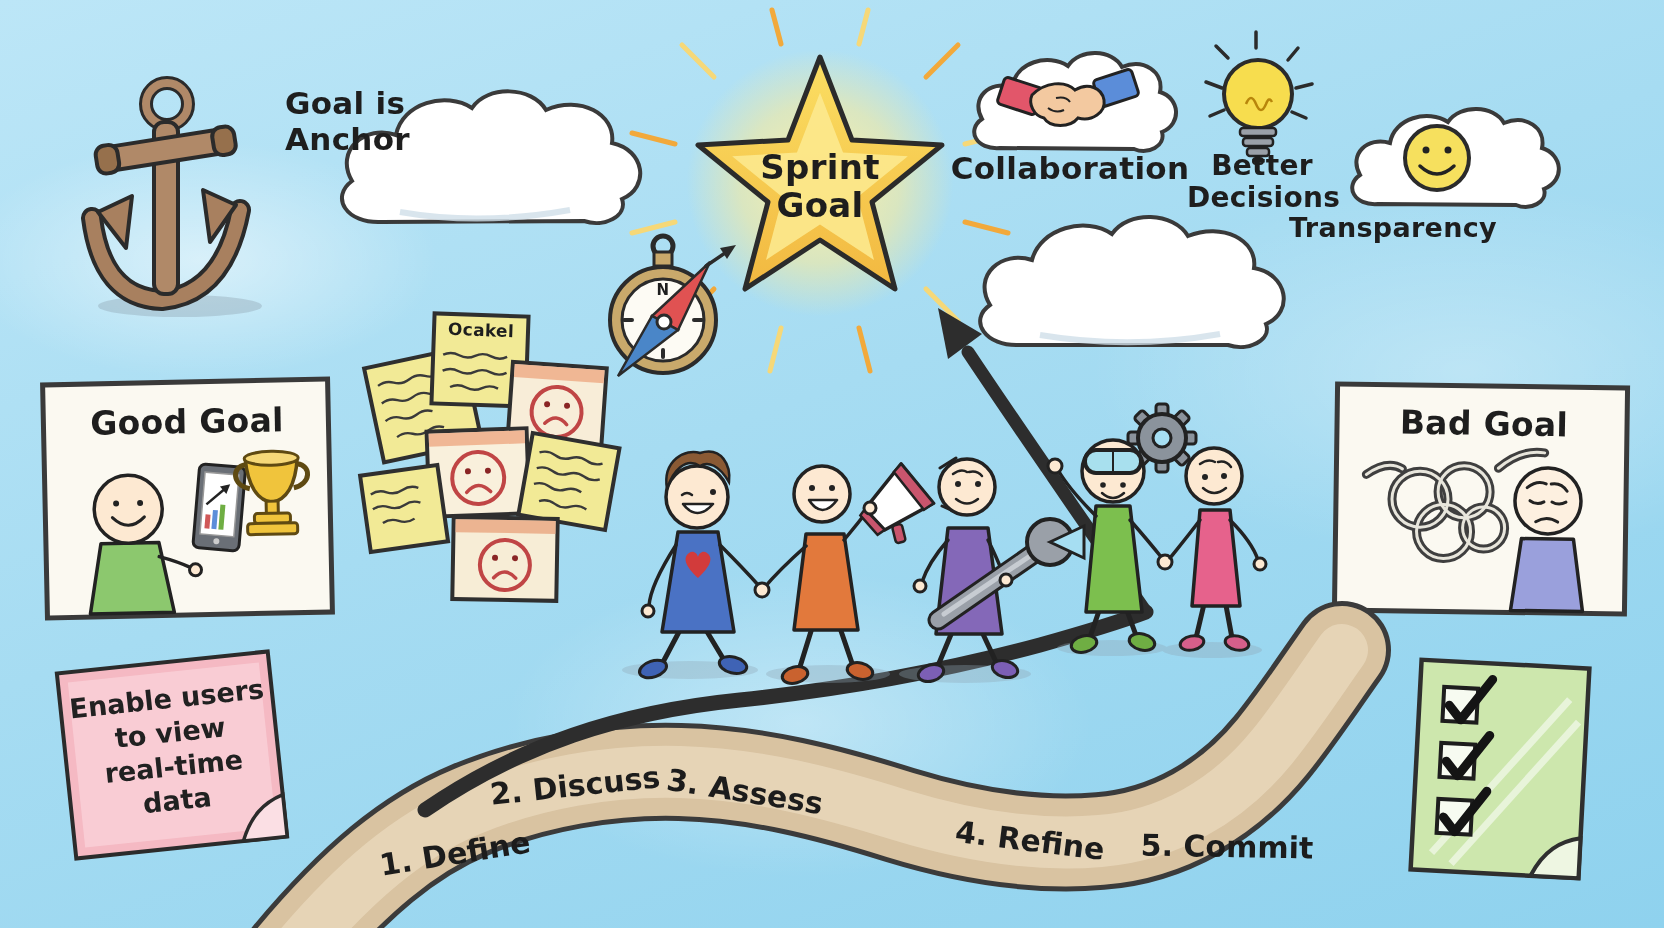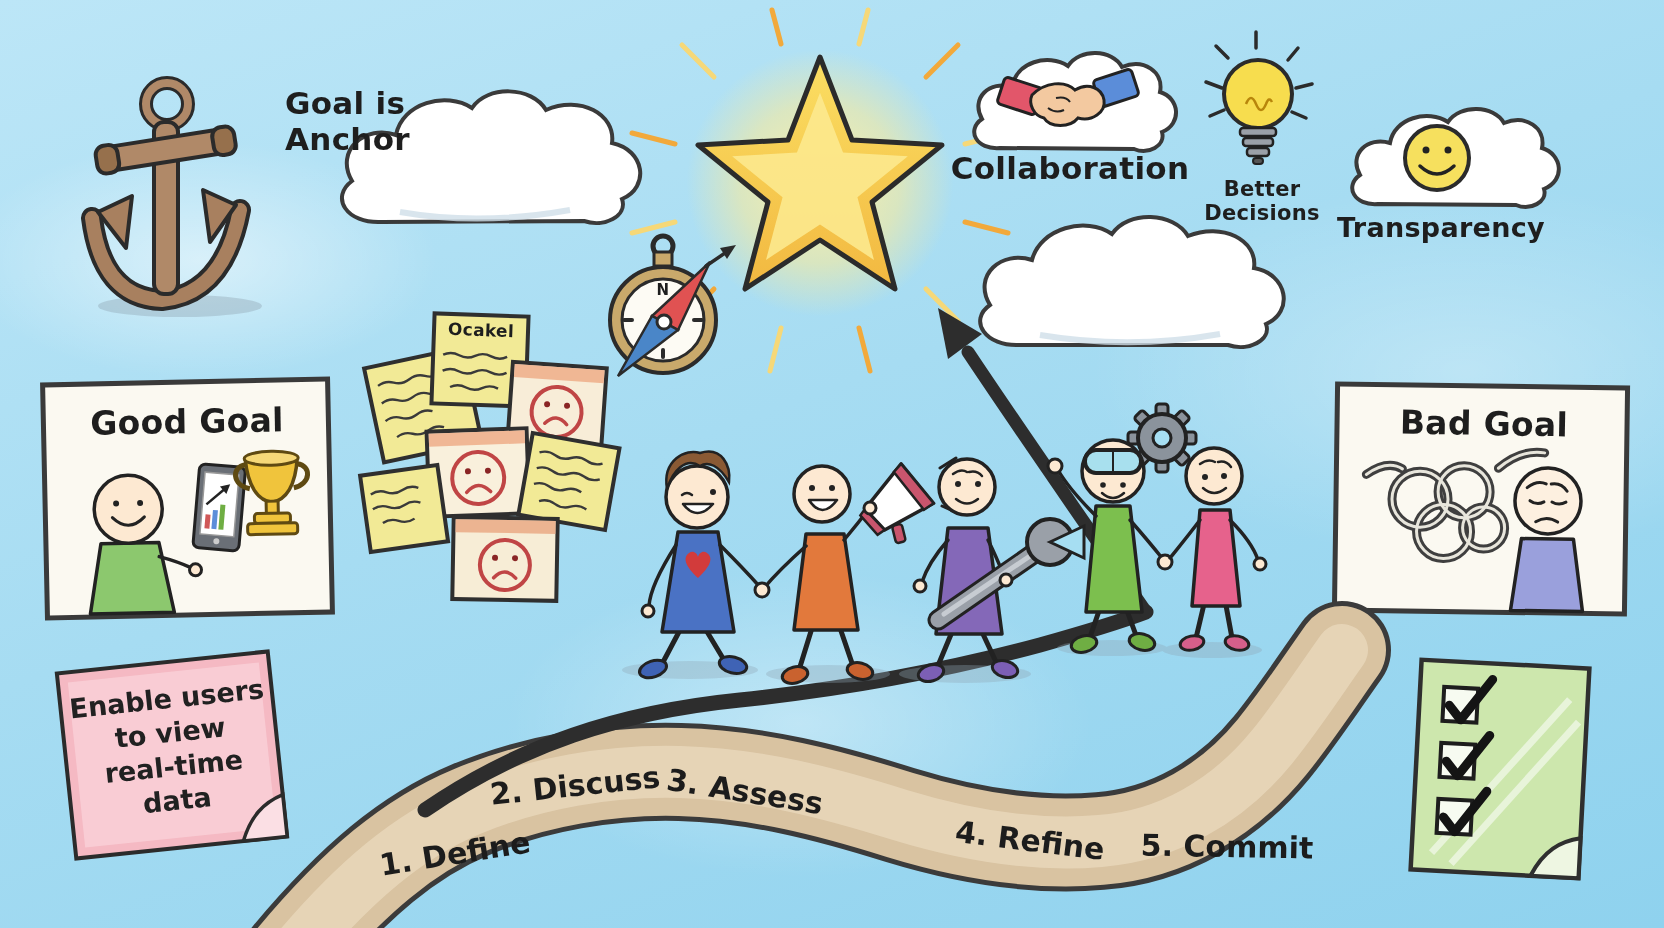--- a/index.html
+++ b/index.html
@@ -11,22 +11,22 @@
       radial-gradient(ellipse 420px 220px at 48% 78%, rgba(255,255,255,.35), rgba(255,255,255,0) 70%),
       radial-gradient(ellipse 520px 260px at 88% 40%, rgba(255,255,255,.30), rgba(255,255,255,0) 72%),
       linear-gradient(160deg,#bce6f7 0%,#a6dcf2 45%,#8fd2ee 100%);
   }
   #art{position:absolute;left:0;top:0;}
   .lbl{position:absolute;color:#1e1e1e;font-weight:bold;letter-spacing:.3px;}
   .nw{white-space:nowrap;}
   #goalAnchorLbl{left:238px;top:86px;width:140px;font-size:31px;line-height:1.15;margin-left:47px;}
   #sprintGoalLbl{left:740px;top:148px;width:160px;font-size:34px;line-height:1.12;text-align:center;}
   #collabLbl{left:1070px;top:150px;font-size:31px;transform:translateX(-50%);text-align:center;}
-  #betterLbl{left:1187px;top:150px;width:150px;font-size:21px;line-height:1.14;text-align:center;margin-top:28px;}
-  #transpLbl{left:1441px;top:212px;font-size:27px;transform:translateX(-50%);}
+  #betterLbl{left:1187px;top:150px;width:150px;font-size:28px;line-height:1.14;text-align:center;}
+  #transpLbl{left:1393px;top:212px;font-size:27px;transform:translateX(-50%);}
   #goodGoalLbl{left:187px;top:402px;font-size:33px;transform:translateX(-50%) rotate(-1deg);}
   #badGoalLbl{left:1484px;top:404px;font-size:33px;transform:translateX(-50%) rotate(1deg);}
   #compassN{left:663px;top:281px;font-size:15px;transform:translateX(-50%);}
   #ocakelLbl{left:481px;top:320px;font-size:17px;transform:translateX(-50%) rotate(2deg);}
   .step{position:absolute;font-size:30px;font-weight:bold;color:#1c1c1c;white-space:nowrap;}
   #step1{left:455px;top:836px;transform:translateX(-50%) rotate(-9deg);}
   #step2{left:575px;top:768px;transform:translateX(-50%) rotate(-6deg);}
   #step3{left:745px;top:774px;transform:translateX(-50%) rotate(9deg);}
   #step4{left:1030px;top:823px;transform:translateX(-50%) rotate(7deg);}
   #step5{left:1227px;top:829px;transform:translateX(-50%) rotate(1deg);}
@@ -421,20 +421,21 @@
       <rect x="1440" y="746" width="34" height="34" fill="#f7fbf1" stroke="#1d1d1d" stroke-width="4"></rect>
       <path d="M 1446 764 L 1458 778 L 1488 736" fill="none" stroke="#141414" stroke-width="9" stroke-linecap="round" stroke-linejoin="round"></path>
       <rect x="1440" y="802" width="34" height="34" fill="#f7fbf1" stroke="#1d1d1d" stroke-width="4"></rect>
       <path d="M 1446 820 L 1458 834 L 1488 792" fill="none" stroke="#141414" stroke-width="9" stroke-linecap="round" stroke-linejoin="round"></path>
     </g>
     <path d="M 1584 874 L 1536 874 C 1548 848 1564 838 1584 834 Z" fill="#eef6e2" stroke="#2f2f2f" stroke-width="4"></path>
   </g>
 </svg>
 
 <div class="lbl" id="goalAnchorLbl">Goal is Anchor</div>
+<div class="lbl" id="sprintGoalLbl">Sprint Goal</div>
 <div class="lbl nw" id="collabLbl">Collaboration</div>
 <div class="lbl" id="betterLbl">Better Decisions</div>
 <div class="lbl nw" id="transpLbl">Transparency</div>
 <div class="lbl nw" id="goodGoalLbl">Good Goal</div>
 <div class="lbl nw" id="badGoalLbl">Bad Goal</div>
 <div class="lbl nw" id="compassN">N</div>
 <div class="lbl nw" id="ocakelLbl">Ocakel</div>
 
 <div id="pinkNoteText">
   <div>Enable users</div>

